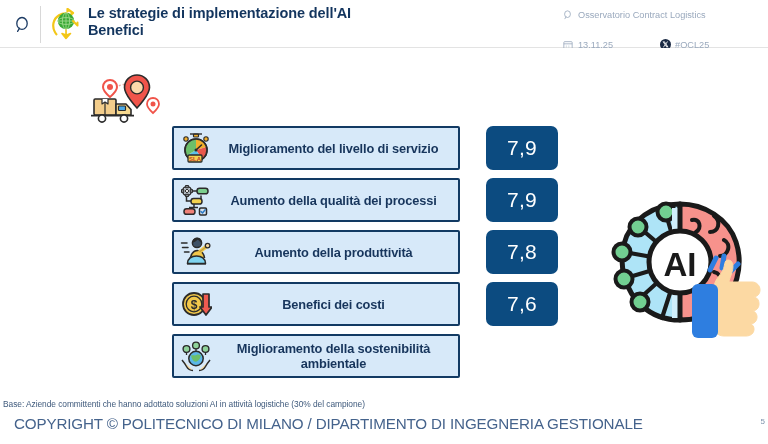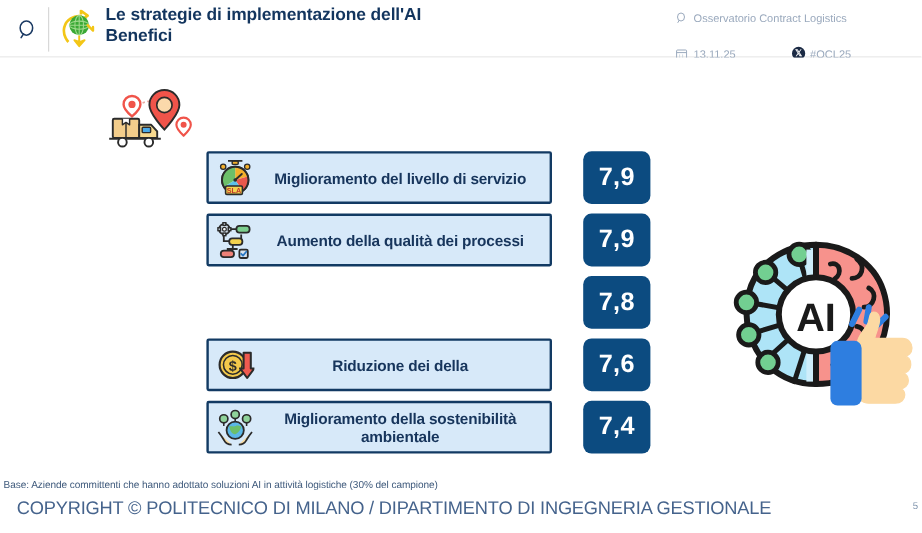--- a/index.html
+++ b/index.html
@@ -167,29 +167,29 @@
     color: #17355c;
     font-size: 12.8px;
     font-weight: bold;
     line-height: 15px;
     padding: 0 6px 0 2px;
     letter-spacing: -0.15px;
   }
   .score-box {
     position: absolute;
     left: 314px; top: 0;
-    width: 56px; height: 44px;
+    width: 72px; height: 44px;
     background: #0c4b80;
     border-radius: 7px;
     display: flex;
     align-items: center;
     justify-content: center;
     color: #ffffff;
     font-size: 21px;
-    font-weight: bold;
+    font-weight: normal;
     letter-spacing: 0.3px;
   }
 
   
   .brain-wrap {
     position: absolute;
     left: 596px; top: 148px;
     width: 168px; height: 150px;
   }
 
@@ -365,34 +365,54 @@
               <rect x="19.5" y="24" width="7" height="7" rx="1.2" fill="#d8e4ef" stroke="#2b2b2b" stroke-width="1.5"></rect>
               <path d="M21 27.5 L22.5 29 L25.2 25.8" fill="none" stroke="#2b78c4" stroke-width="1.5" stroke-linecap="round" stroke-linejoin="round"></path>
             </svg>
           </span>
           <span class="benefit-label">Aumento della qualità dei processi</span>
         </div>
         <div class="score-box">7,9</div>
       </div>
 
       <div class="row">
+        <div class="benefit-box">
+          <span class="benefit-icon">
+            <svg width="32" height="32" viewBox="0 0 32 32">
+              <g stroke="#2b2b2b" stroke-width="1.5" stroke-linecap="round">
+                <line x1="1.5" y1="7" x2="7" y2="7"></line>
+                <line x1="2.5" y1="11.5" x2="8" y2="11.5"></line>
+                <line x1="4.5" y1="16" x2="9" y2="16"></line>
+              </g>
+              <circle cx="17" cy="7" r="4.6" fill="#3e5166" stroke="#2b2b2b" stroke-width="1.5"></circle>
+              <path d="M12.6 6.6 C12.6 3 15 1.3 17.5 1.5 C20.5 1.7 22 4 21.6 6.4 C20 5.6 18.6 4.6 17.8 3.4 C16.6 5 14.4 6.2 12.6 6.6 Z" fill="#2b2b2b"></path>
+              <path d="M10 26 C10 19 13 14.5 17.4 14.5 C21.5 14.5 24 18 24.5 22" fill="#f2c84b" stroke="#2b2b2b" stroke-width="1.6" stroke-linejoin="round"></path>
+              <path d="M20 15.5 L26.5 10.5" fill="none" stroke="#f2c84b" stroke-width="3.6" stroke-linecap="round"></path>
+              <path d="M20 15.5 L26.5 10.5" fill="none" stroke="#2b2b2b" stroke-width="1.4" stroke-linecap="round" opacity="0.25"></path>
+              <circle cx="27.6" cy="9.6" r="2.3" fill="#f6d9a0" stroke="#2b2b2b" stroke-width="1.3"></circle>
+              <path d="M7.5 27.5 C7.5 22.8 11.5 20 16.5 20 C21.5 20 25.5 22.8 25.5 27.5 Z" fill="#7fd4f0" stroke="#2b2b2b" stroke-width="1.6" stroke-linejoin="round"></path>
+              <line x1="7" y1="27.8" x2="26" y2="27.8" stroke="#2b2b2b" stroke-width="1.6"></line>
+            </svg>
+          </span>
+          <span class="benefit-label">Aumento della produttività</span>
+        </div>
         <div class="score-box">7,8</div>
       </div>
 
       <div class="row">
         <div class="benefit-box">
           <span class="benefit-icon">
             <svg width="32" height="32" viewBox="0 0 32 32">
               <circle cx="14" cy="16" r="11" fill="#f2c84b" stroke="#2b2b2b" stroke-width="1.8"></circle>
               <circle cx="14" cy="16" r="7.8" fill="none" stroke="#2b2b2b" stroke-width="1.3"></circle>
               <text x="14" y="21" font-family="Liberation Sans, sans-serif" font-size="12" font-weight="bold" fill="#2b2b2b" text-anchor="middle">$</text>
               <path d="M23 6 L29 6 L29 19 L32 19 L26 27 L20 19 L23 19 Z" fill="#ef5a50" stroke="#2b2b2b" stroke-width="1.7" stroke-linejoin="round"></path>
             </svg>
           </span>
-          <span class="benefit-label">Riduzione dei della</span>
+          <span class="benefit-label">Benefici dei costi</span>
         </div>
         <div class="score-box">7,6</div>
       </div>
 
       <div class="row">
         <div class="benefit-box">
           <span class="benefit-icon">
             <svg width="32" height="32" viewBox="0 0 32 32">
               <circle cx="16" cy="5.5" r="3.4" fill="#8fd39a" stroke="#2b2b2b" stroke-width="1.4"></circle>
               <line x1="16" y1="8.4" x2="16" y2="12" stroke="#2b2b2b" stroke-width="1.3"></line>
@@ -401,21 +421,20 @@
               <circle cx="25.5" cy="9" r="3.4" fill="#8fd39a" stroke="#2b2b2b" stroke-width="1.4"></circle>
               <line x1="25.5" y1="12" x2="25.5" y2="15" stroke="#2b2b2b" stroke-width="1.3"></line>
               <circle cx="16" cy="18.5" r="7.2" fill="#5bb7e8" stroke="#2b2b2b" stroke-width="1.5"></circle>
               <path d="M11 15.5 C13 14.6 14.6 16 16.4 15 C18 14 20 15 21 15.5 C20.6 18 19 20.6 16.6 21.6 C14 22.6 12 20 11 15.5 Z" fill="#6cbf6a"></path>
               <path d="M2 20 C2 20 4.5 23 6.5 26.5 C8 29.3 10 30.5 13 30.5" fill="#f6d9a0" stroke="#2b2b2b" stroke-width="1.5" stroke-linejoin="round"></path>
               <path d="M30 20 C30 20 27.5 23 25.5 26.5 C24 29.3 22 30.5 19 30.5" fill="#f6d9a0" stroke="#2b2b2b" stroke-width="1.5" stroke-linejoin="round"></path>
             </svg>
           </span>
           <span class="benefit-label">Miglioramento della sostenibilità ambientale</span>
         </div>
-        <div class="score-box">7,4</div>
       </div>
 
     </div>
 
     <div class="brain-wrap">
       <svg width="168" height="150" viewBox="0 0 168 150">
 
         <path d="M84 8 C58 8 34 24 28 48 C22 70 30 96 46 110 C56 119 70 124 84 124 Z" fill="#aee4f7" stroke="#1a1a1a" stroke-width="5" stroke-linejoin="round"></path>
 
         <g stroke="#1a1a1a" stroke-width="4.2" fill="none" stroke-linecap="round">

